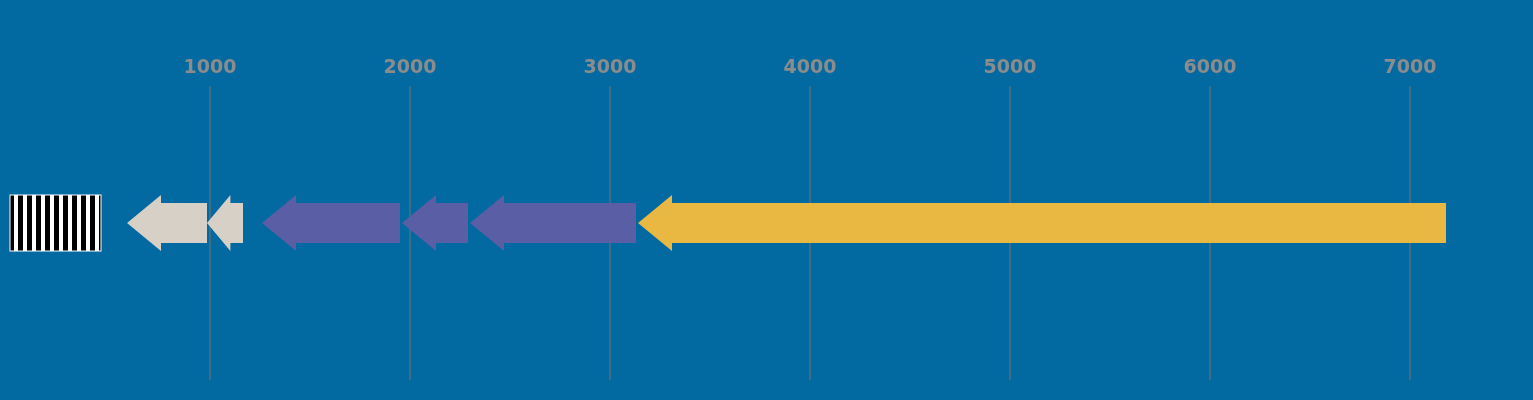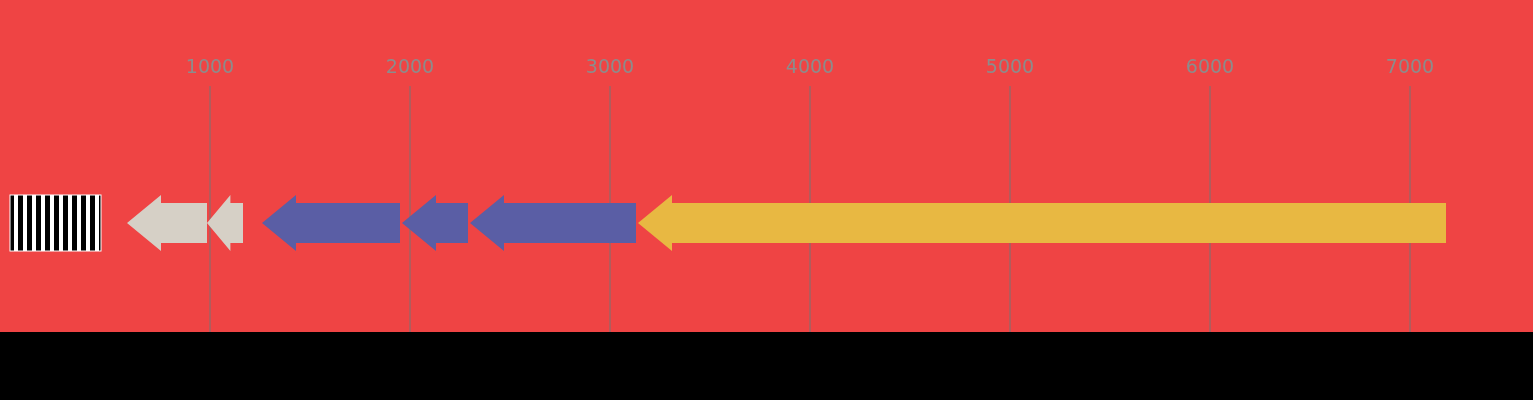--- a/index.html
+++ b/index.html
@@ -3,24 +3,25 @@
 <meta charset="utf-8">
 <style>
   html, body {
     margin: 0;
     padding: 0;
     background: #000000;
   }
   #stage {
     position: relative;
     width: 1533px;
-    height: 332px;
-    background: #ef4444;
+    height: 400px;
+    background: #0369a1;
     overflow: hidden;
     font-family: "DejaVu Sans", sans-serif;
+    font-weight: bold;
   }
   svg text {
     font-family: "DejaVu Sans", sans-serif;
   }
 </style>
 </head>
 <body>
 
 <div id="stage">
   <svg id="plot-svg" width="1533" height="400" viewBox="0 0 1533 400">

